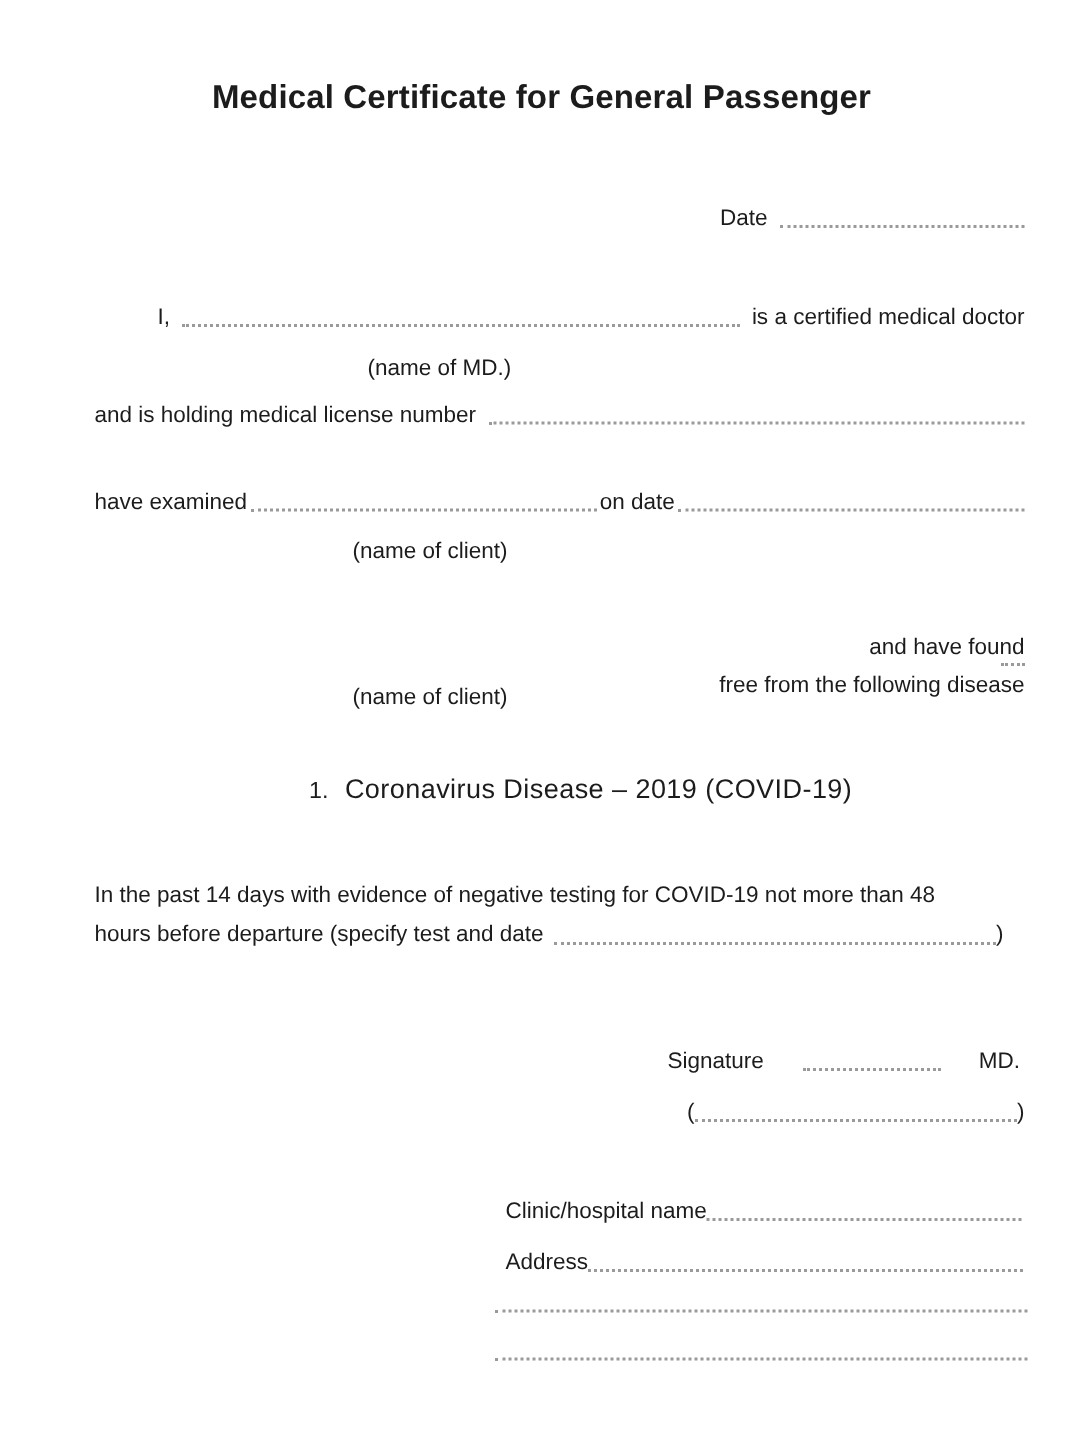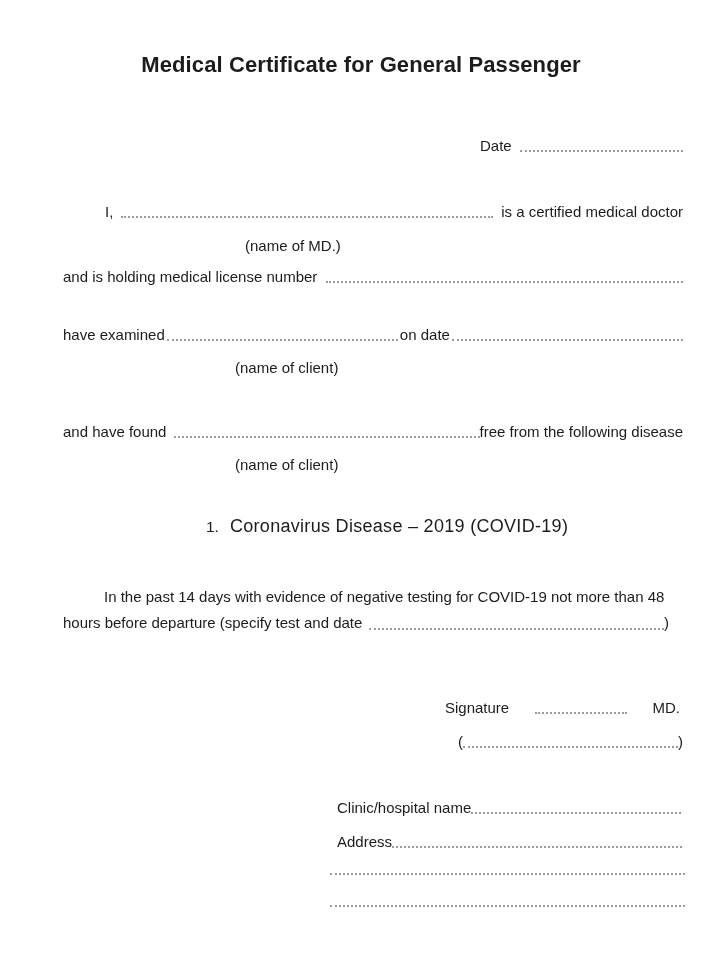--- a/index.html
+++ b/index.html
@@ -42,21 +42,21 @@
     letter-spacing: 0.1px;
   }
   .caption { position: absolute; }
   .disease-row {
     position: absolute;
     display: flex;
     align-items: baseline;
   }
   .disease-num { font-size: 15.5px; margin-right: 11px; }
   .disease-name { font-size: 18px; letter-spacing: 0.3px; }
-  .para-line { position: absolute; line-height: 25px; margin-left: 41px; }
+  .para-line { position: absolute; line-height: 25px; }
 </style>
 </head>
 <body>
 
 <div class="title">Medical Certificate for General Passenger</div>
 
 <div class="row" style="top:136px; left:447px; right:39px; gap:8px;margin-left:33px;">
   <span class="lbl">Date</span>
   <span class="dot"></span>
 </div>
@@ -74,21 +74,21 @@
 </div>
 
 <div class="row" style="top:325px; left:63px; right:39px; gap:2px;">
   <span class="lbl">have examined</span>
   <span class="dot"></span>
   <span class="lbl">on date</span>
   <span class="dot"></span>
 </div>
 <div class="caption" style="top:359px; left:235px;">(name of client)</div>
 
-<div class="row" style="top:422px; left:63px; right:39px;">
+<div class="row" style="top:422px; left:63px; right:39px;flex-direction:column;">
   <span class="lbl">and have found</span>
   <span class="dot" style="margin-left:8px;"></span>
   <span class="lbl">free from the following disease</span>
 </div>
 <div class="caption" style="top:456px; left:235px;">(name of client)</div>
 
 <div class="disease-row" style="top:516px; left:206px;">
   <span class="disease-num">1.</span>
   <span class="disease-name">Coronavirus Disease – 2019 (COVID-19)</span>
 </div>

